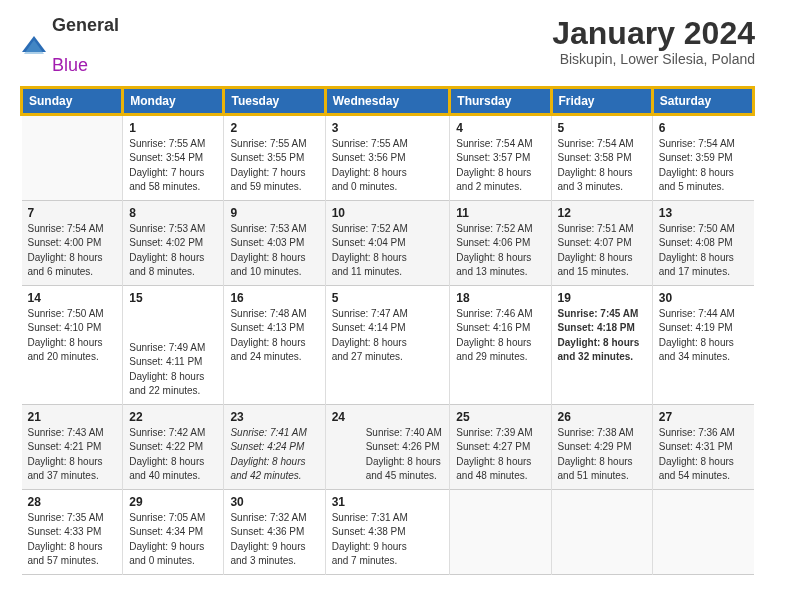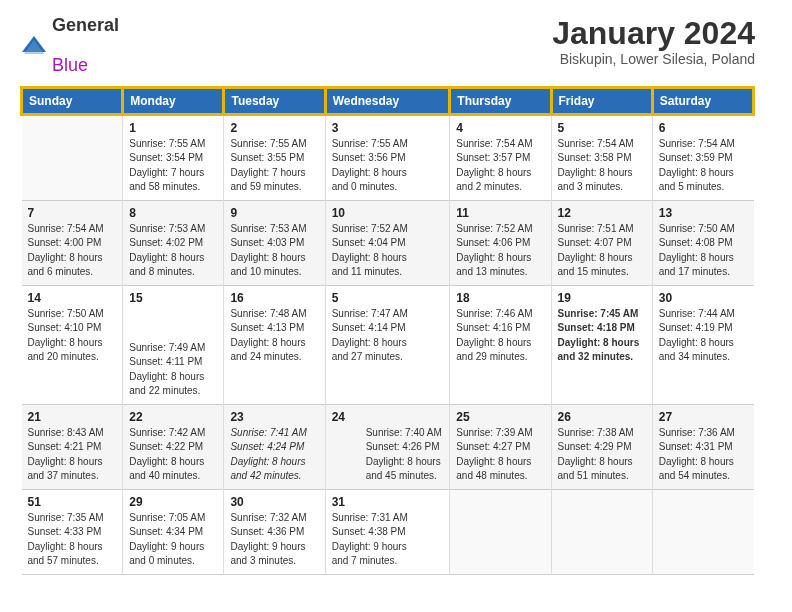--- a/index.html
+++ b/index.html
@@ -282,21 +282,21 @@
             <div class="day-num">30</div>
             <div class="day-info" style="white-space: pre-line;">Sunrise: 7:44 AM
 Sunset: 4:19 PM
 Daylight: 8 hours
 and 34 minutes.</div>
           </td>
         </tr>
         <tr>
           <td>
             <div class="day-num">21</div>
-            <div class="day-info" style="white-space: pre-line;">Sunrise: 8:43 AM
+            <div class="day-info" style="white-space: pre-line;">Sunrise: 7:43 AM
 Sunset: 4:21 PM
 Daylight: 8 hours
 and 37 minutes.</div>
           </td>
           <td>
             <div class="day-num">22</div>
             <div class="day-info" style="white-space: pre-line;">Sunrise: 7:42 AM
 Sunset: 4:22 PM
 Daylight: 8 hours
 and 40 minutes.</div>
@@ -332,21 +332,21 @@
           <td>
             <div class="day-num">27</div>
             <div class="day-info" style="white-space: pre-line;">Sunrise: 7:36 AM
 Sunset: 4:31 PM
 Daylight: 8 hours
 and 54 minutes.</div>
           </td>
         </tr>
         <tr>
           <td>
-            <div class="day-num">51</div>
+            <div class="day-num">28</div>
             <div class="day-info" style="white-space: pre-line;">Sunrise: 7:35 AM
 Sunset: 4:33 PM
 Daylight: 8 hours
 and 57 minutes.</div>
           </td>
           <td>
             <div class="day-num">29</div>
             <div class="day-info" style="white-space: pre-line;">Sunrise: 7:05 AM
 Sunset: 4:34 PM
 Daylight: 9 hours

